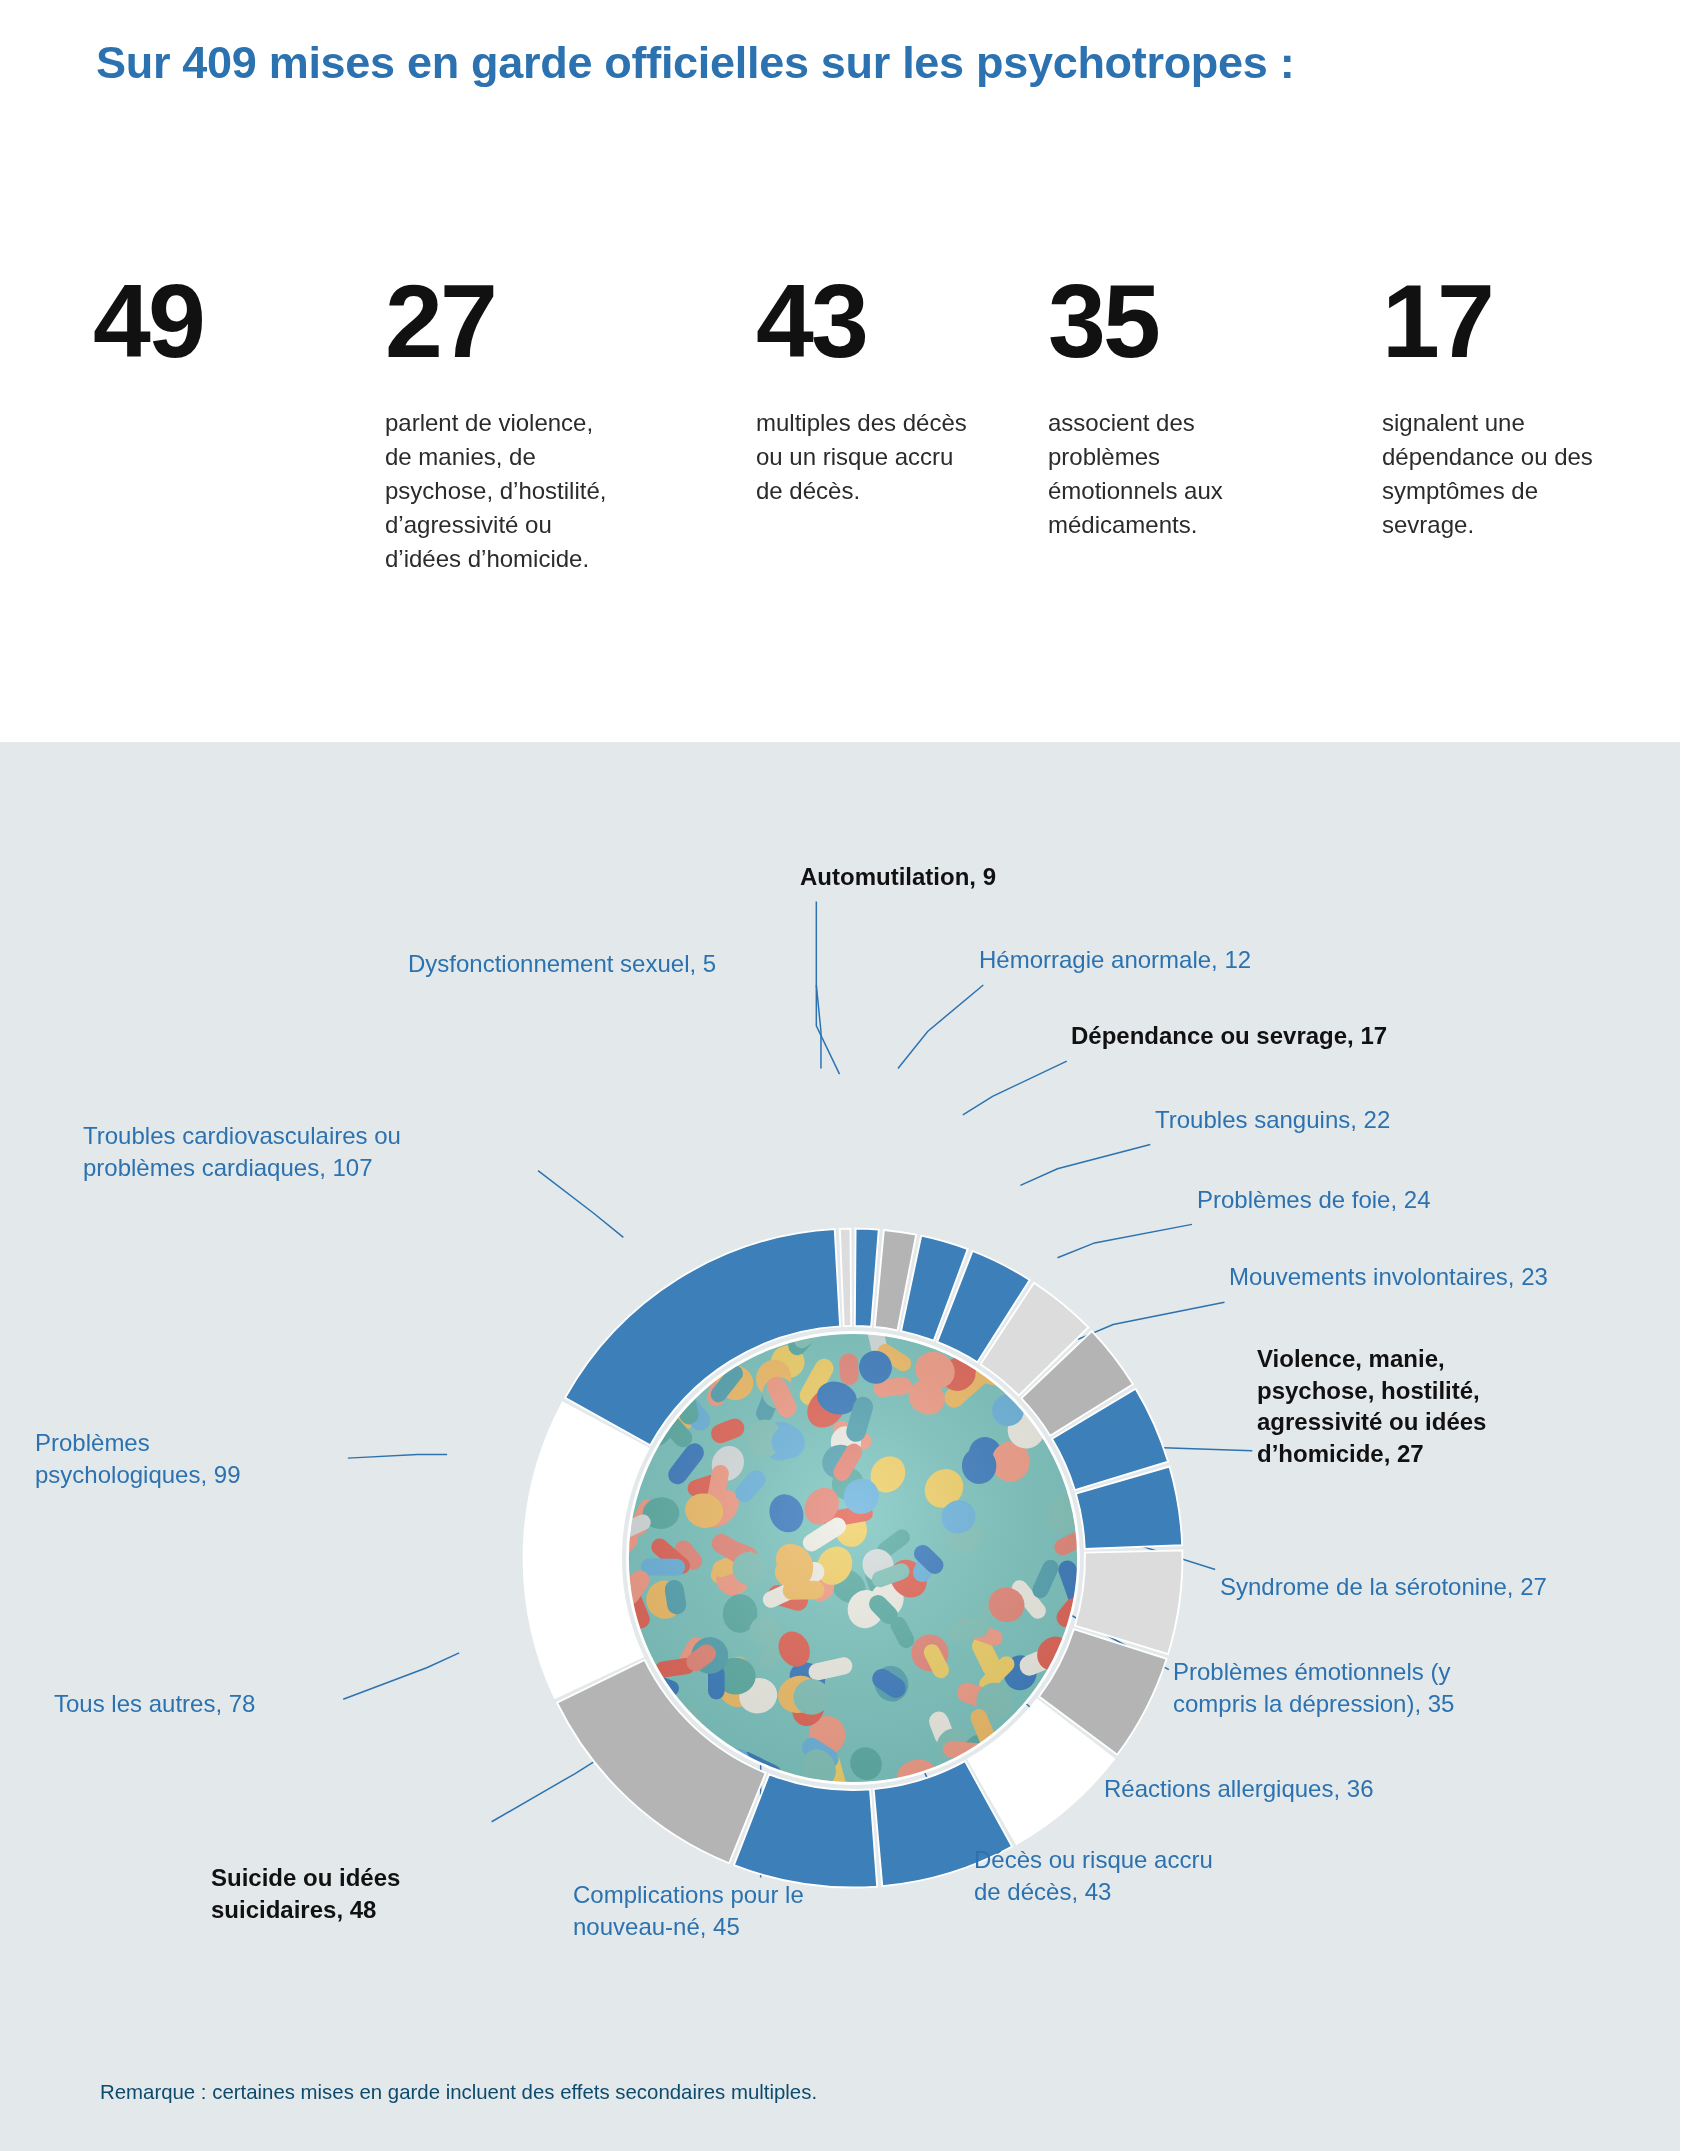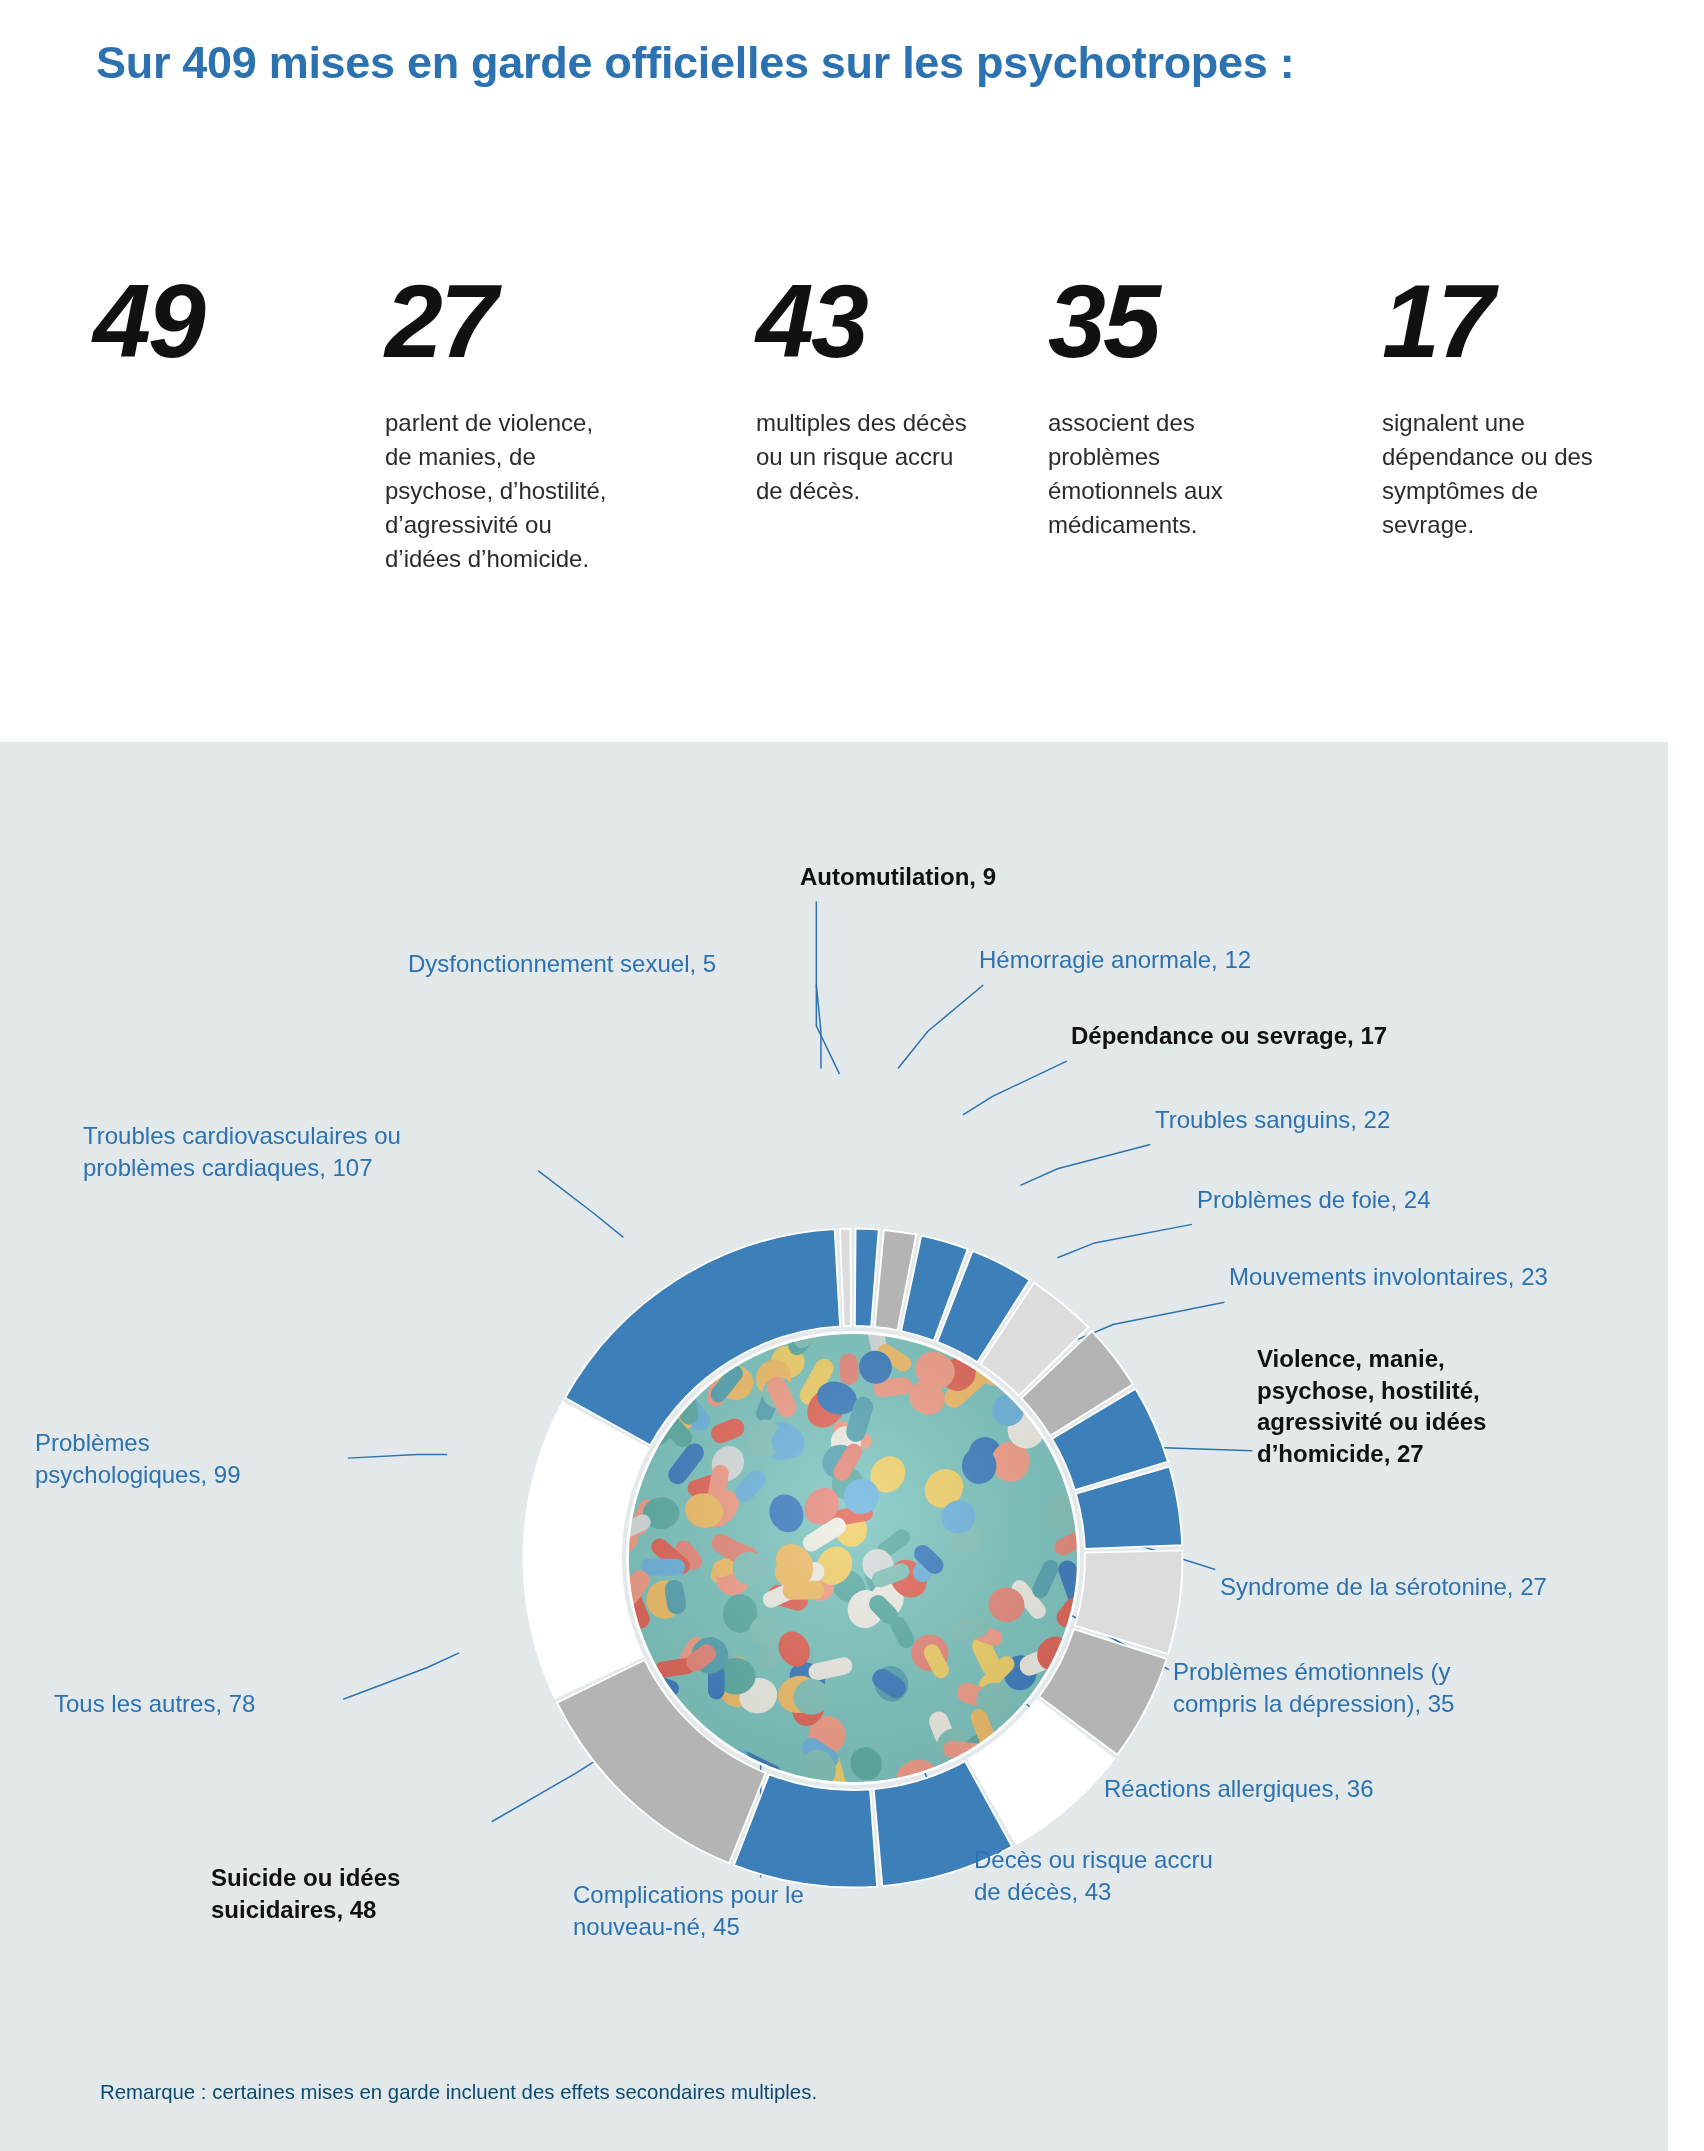--- a/index.html
+++ b/index.html
@@ -46,21 +46,20 @@
   .stat {
     position: absolute;
     top: 0;
   }
   .stat .num {
     font-size: 104px;
     font-weight: bold;
     color: #111111;
     line-height: 1;
     letter-spacing: -2.8px;
-    font-style: italic;
   }
   .stat .desc {
     margin-top: 33px;
     font-size: 24px;
     line-height: 1.42;
     color: #2b2b2b;
   }
   .stat-0 { left: 0px;   width: 195px; }
   .stat-1 { left: 292px; width: 237px; }
   .stat-2 { left: 663px; width: 213px; }
@@ -68,20 +67,21 @@
   .stat-4 { left: 1289px;width: 250px; }
 
   
   #chart-panel {
     position: absolute;
     left: 0;
     top: 742px;
     width: 1668px;
     height: 1410px;
     background: #e3e9ea;
+    padding-left: 12px;
   }
 
   #donut-wrap {
     position: absolute;
     left: 389px;
     top: 352px;
     width: 928px;
     height: 928px;
   }
   #donut-svg { display: block; }

